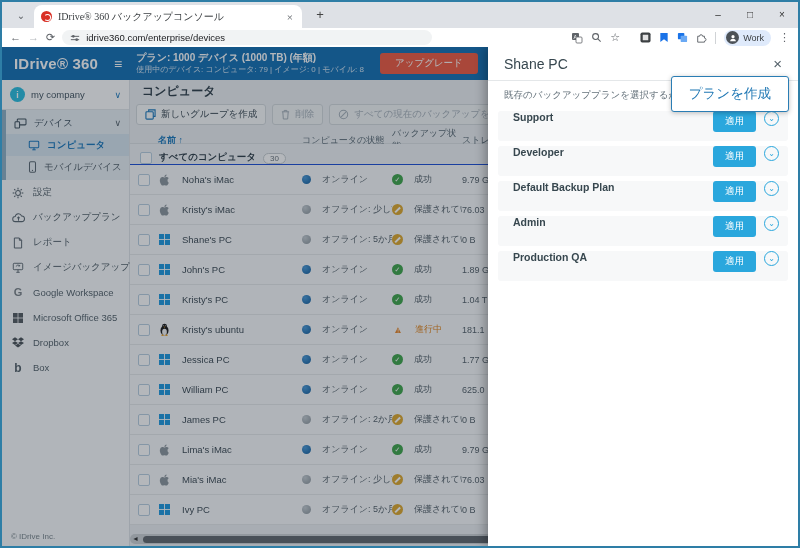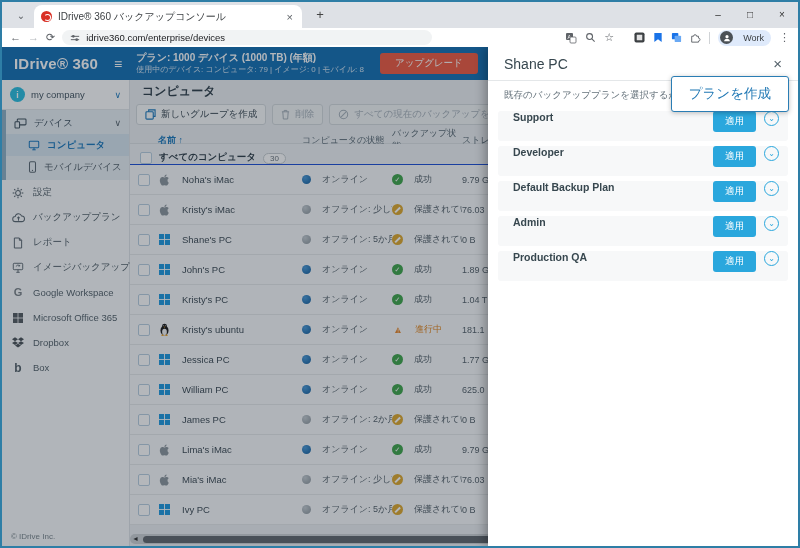--- a/index.html
+++ b/index.html
@@ -5,38 +5,38 @@
   html,body{margin:0;padding:0;width:800px;height:548px;overflow:hidden;
     font-family:"Liberation Sans","DejaVu Sans",sans-serif;-webkit-font-smoothing:antialiased;}
   *{box-sizing:border-box;}
   .window{width:800px;height:548px;border:2px solid #2e7ea6;background:#dee1e6;
     display:flex;flex-direction:column;position:relative;}
   
   .tabstrip{height:26px;flex:none;display:flex;align-items:flex-end;padding-left:6px;}
   .tabsearch{width:26px;height:18px;margin-bottom:4px;border-radius:9px;display:grid;place-items:center;
     color:#5f6368;font-size:10px;}
   .tab{height:23px;width:268px;background:#fff;border-radius:8px 8px 0 0;display:flex;align-items:center;
-    gap:6px;padding:0 7px;font-size:10px;color:#3c4043;}
+    gap:6px;padding:0 7px;font-size:10px;color:#3c4043;font-family:Liberation Serif, serif;}
   .favicon{width:11px;height:11px;border-radius:50%;background:#d93025;position:relative;flex:none;}
   .favicon:after{content:"";position:absolute;left:3px;top:3px;width:5px;height:5px;border-radius:50%;
     border:1.5px solid #fff;border-left-color:transparent;}
   .tabtitle{flex:1;white-space:nowrap;overflow:hidden;text-overflow:ellipsis;}
   .tabclose{color:#5f6368;font-size:11px;padding:0 2px;}
   .newtab{width:20px;height:20px;margin:0 0 4px 8px;display:grid;place-items:center;color:#444;font-size:13px;}
   .wincontrols{margin-left:auto;display:flex;align-self:flex-start;height:24px;}
   .wincontrols span{width:32px;display:grid;place-items:center;color:#333;font-size:10px;}
   .btoolbar{height:19px;background:#fff;display:flex;align-items:center;padding:0 8px;gap:7px;flex:none;}
   .navic{color:#5f6368;font-size:11px;line-height:1;}
   .navic.fwd{color:#b6b9bd;}
   .urlbar{flex:1;height:15px;background:#f1f3f4;border-radius:8px;display:flex;align-items:center;
     padding:0 8px;gap:6px;font-size:9.5px;color:#202124;max-width:370px;}
   .rightic{display:flex;align-items:center;gap:8px;margin-left:auto;}
   .rightic .g{color:#5f6368;font-size:11px;line-height:1;}
   .sep{width:1px;height:12px;background:#d0d3d6;}
-  .profile{height:16px;background:#dfeafb;border-radius:9px;display:flex;align-items:center;gap:10px;
+  .profile{height:16px;background:#dfeafb;border-radius:9px;display:flex;align-items:center;gap:4px;
     padding:1px 7px 1px 2px;font-size:9px;color:#3c4043;}
   .av{width:13px;height:13px;border-radius:50%;background:#4b5157;display:grid;place-items:center;}
   
   .app{flex:1;position:relative;overflow:hidden;display:flex;flex-direction:column;background:#eef1f3;}
   .appheader{height:33px;flex:none;background:#1470b4;display:flex;align-items:center;color:#fff;}
   .logo{width:112px;padding-left:12px;font-size:15px;font-weight:bold;letter-spacing:.2px;white-space:nowrap;}
   .logo .s360{font-weight:bold;}
   .burger{color:#fff;font-size:14px;margin-right:10px;}
   .planbox{line-height:1.25;margin-left:4px;}
   .planbox .l1{font-size:10px;font-weight:bold;}

